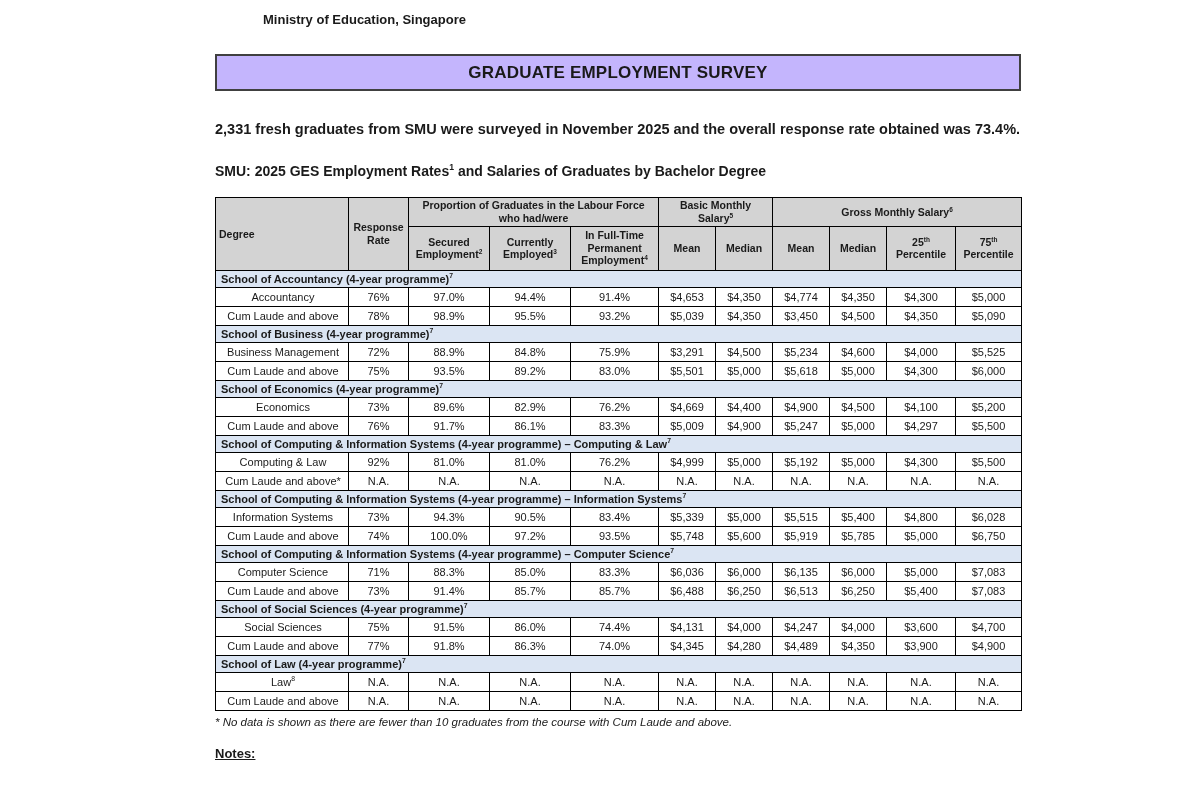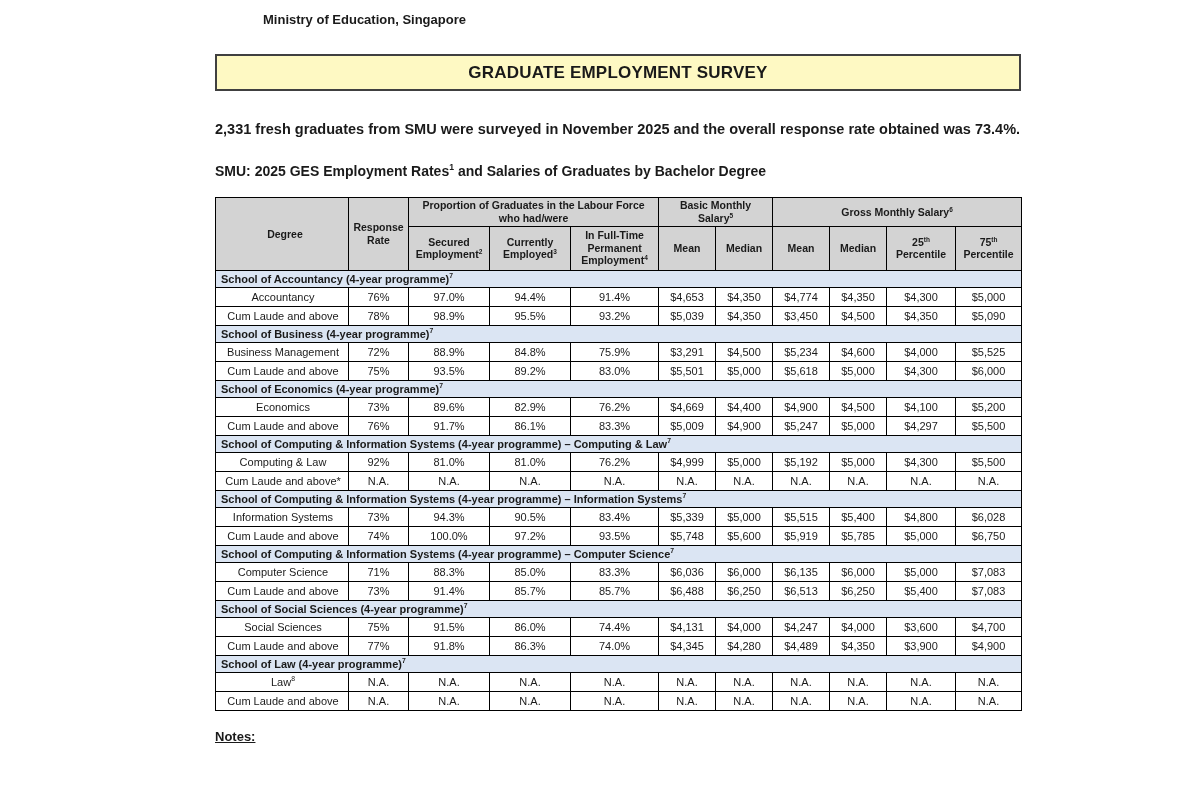--- a/index.html
+++ b/index.html
@@ -18,21 +18,21 @@
   }
   .ministry {
     font-size: 13px;
     font-weight: bold;
     margin-top: 2px;
     margin-left: 48px;
   }
   .banner {
     margin-top: 27px;
     height: 37px;
-    background: #fef9c3;
+    background: #c4b5fd;
     border: 2px solid #404040;
     display: flex;
     align-items: center;
     justify-content: center;
     font-size: 17px;
     font-weight: bold;
     letter-spacing: 0.2px;
   }
   .intro {
     margin-top: 27px;
@@ -62,21 +62,21 @@
     overflow: hidden;
   }
   table.ges thead th {
     background: #d3d3d3;
     font-weight: bold;
     font-size: 10.5px;
     line-height: 1.2;
   }
   table.ges thead tr.group-row { height: 26px; }
   table.ges thead tr.sub-row { height: 44px; }
-  table.ges th.left-h { text-align: center; padding-left: 9px; }
+  table.ges th.left-h { text-align: left; padding-left: 3px; }
   tr.section-row td {
     background: #dbe5f3;
     text-align: left;
     font-weight: bold;
     padding-left: 5px;
     height: 17px;
   }
   tr.data-row { height: 19px; }
   tr.data-row td.degree-cell {
     text-align: center;
@@ -379,15 +379,16 @@
           <td class="value-cell">N.A.</td>
           <td class="value-cell">N.A.</td>
           <td class="value-cell">N.A.</td>
           <td class="value-cell">N.A.</td>
           <td class="value-cell">N.A.</td>
           <td class="value-cell">N.A.</td>
         </tr>
       </tbody>
   </table>
 
+  <div class="footnote-line">* No data is shown as there are fewer than 10 graduates from the course with Cum Laude and above.</div>
   <div class="notes-label">Notes:</div>
 
 </div>
 
 </body></html>

